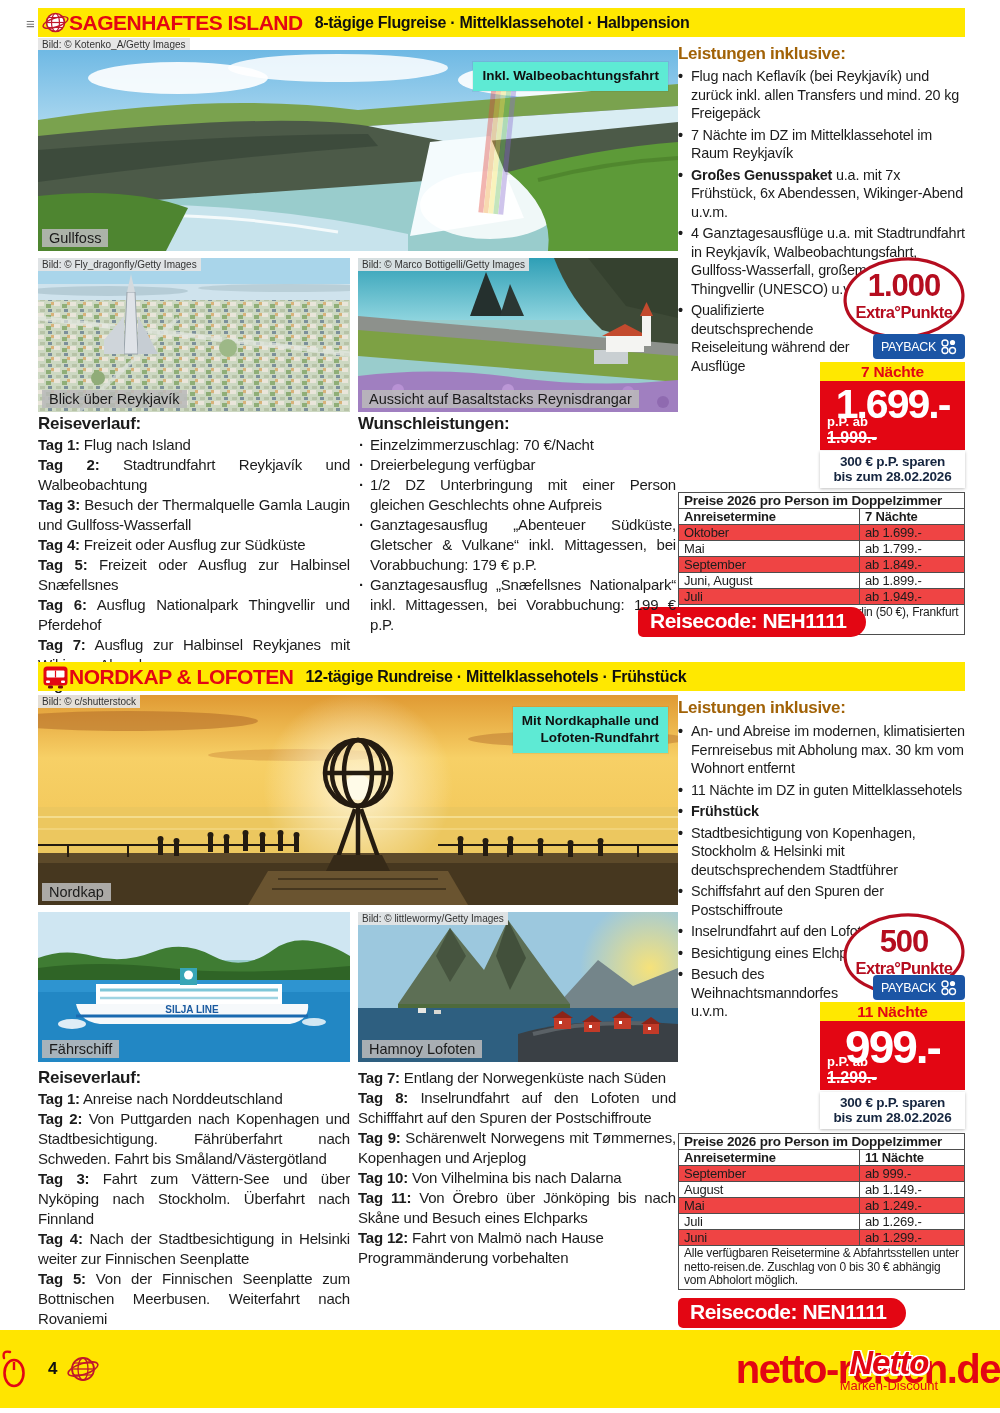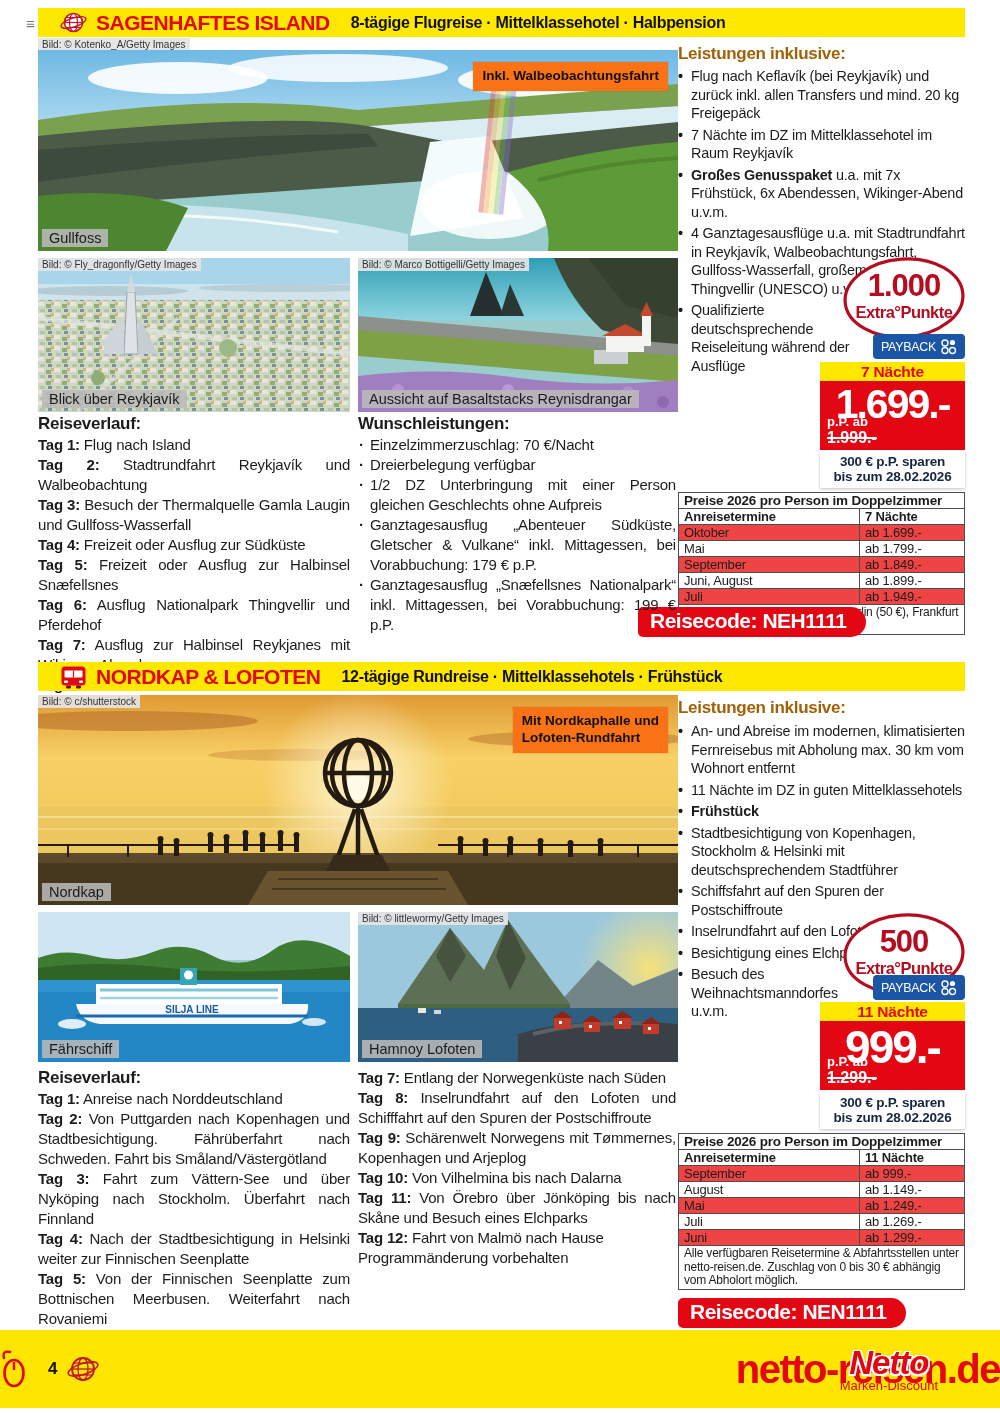--- a/index.html
+++ b/index.html
@@ -6,33 +6,33 @@
   html,body { background:#e8e8e8; }
   .page {
     position:relative; width:1000px; height:1413px; background:#fff;
     font-family:"Liberation Sans", sans-serif; color:#1c1c1c; overflow:hidden;
     margin:0 auto;
   }
   .menu-glyph { position:absolute; left:26px; top:16px; color:#777; font-size:15px; line-height:1; }
 
   
   .bar { position:absolute; left:38px; width:927px; height:29px; background:#ffe800;
-         display:flex; align-items:center; padding-left:22px; gap:9px; }
+         display:flex; align-items:center; padding-left:4px; }
   .bar-title { color:#e30613; font-weight:800; font-size:21px; letter-spacing:-0.5px; white-space:nowrap; }
   .bar-sub { color:#101010; font-weight:700; font-size:16px; letter-spacing:-0.3px; margin-left:12px; white-space:nowrap; }
 
   
   .photo { position:absolute; overflow:hidden; background:#9cc; }
   .photo svg { display:block; width:100%; height:100%; }
   .photo-credit { position:absolute; left:0; top:0; background:rgba(228,228,228,.92);
                   font-size:10px; color:#333; padding:1px 4px; white-space:nowrap; }
   .photo-cap { position:absolute; left:4px; bottom:4px; background:rgba(185,185,185,.88);
                color:#1b1b1b; font-size:14.5px; padding:1px 7px; white-space:nowrap; }
-  .photo-badge { position:absolute; background:#f97316; color:#101010; font-weight:700;
-                 font-size:13.5px; padding:6px 9px; text-align:left; line-height:1.25;
+  .photo-badge { position:absolute; background:#5eead4; color:#101010; font-weight:700;
+                 font-size:13.5px; padding:6px 9px; text-align:right; line-height:1.25;
                  box-shadow:0 0 0 1px rgba(0,0,0,.05); }
 
   .credit-plain { position:absolute; background:rgba(228,228,228,.92); font-size:10px;
                   color:#333; padding:1px 4px; white-space:nowrap; }
 
   
   .block-title { position:absolute; font-size:17px; font-weight:700; color:#a16207; letter-spacing:-0.3px; }
   .leist { position:absolute; list-style:none; }
   .leist li { position:relative; padding-left:13px; font-size:14.4px; line-height:18.5px;
               letter-spacing:-0.2px; margin-bottom:3px; }

